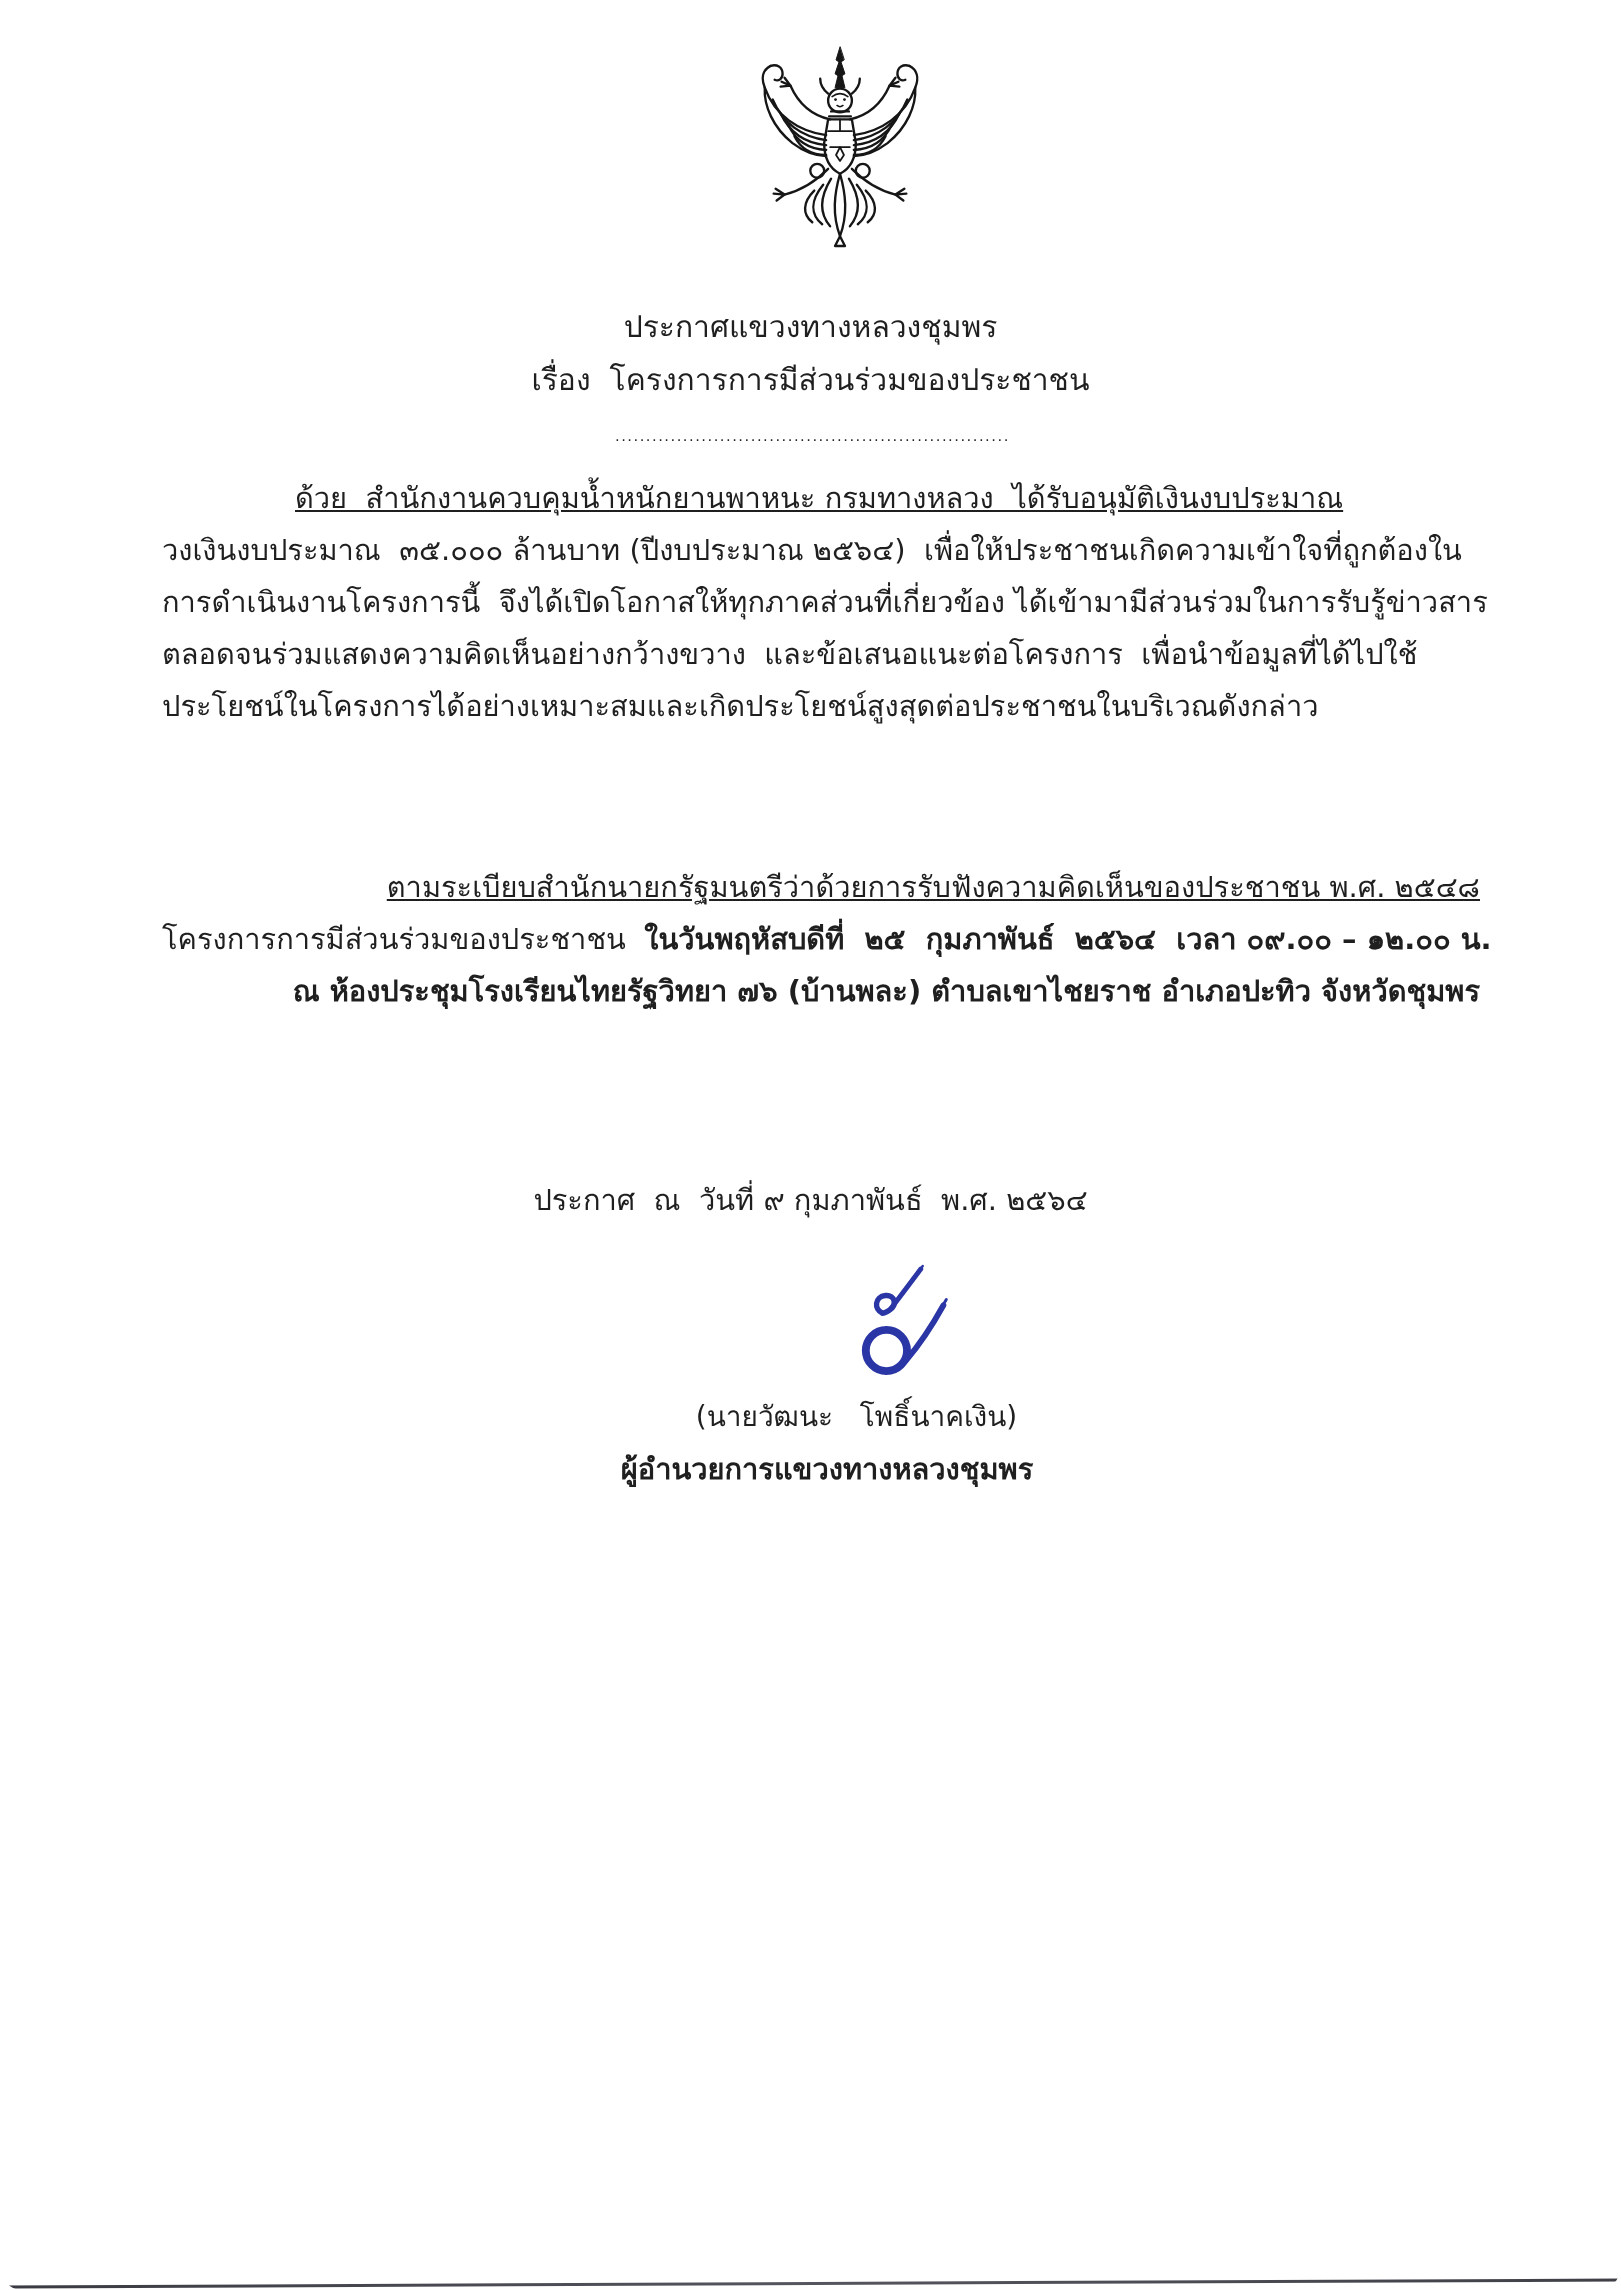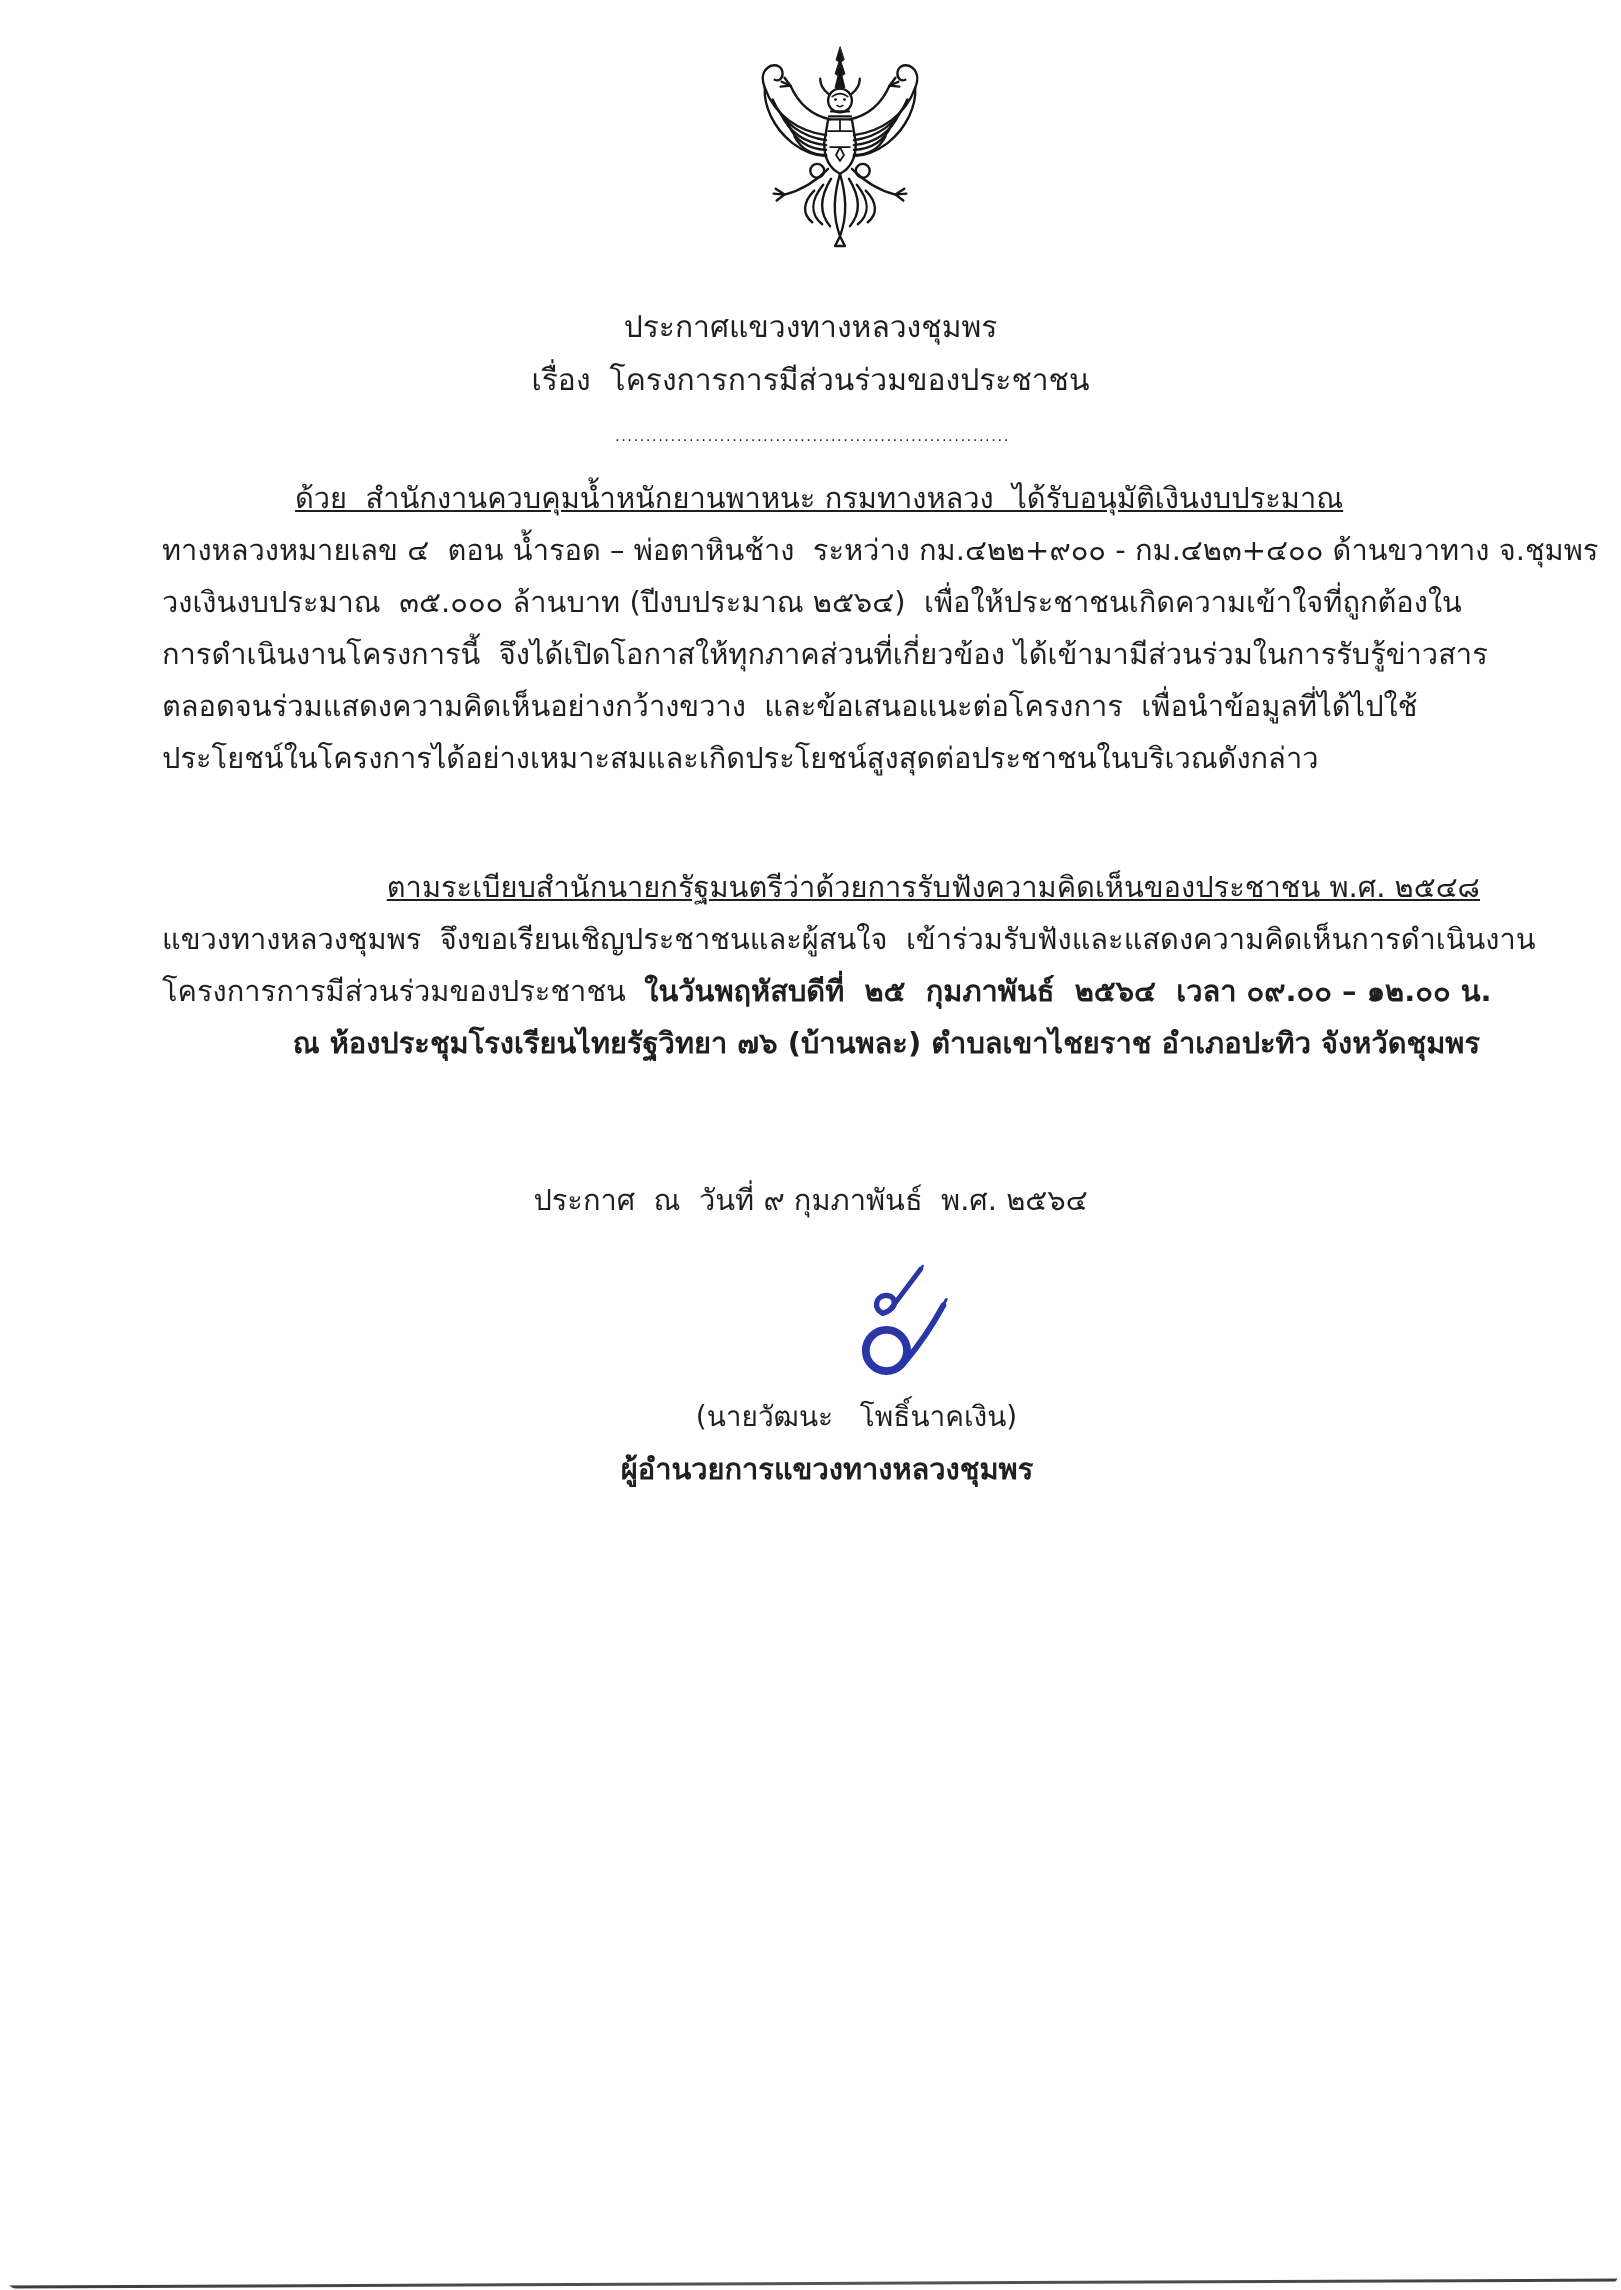--- a/index.html
+++ b/index.html
@@ -102,30 +102,28 @@
 
   <div class="title-block">
     <div class="title-line">ประกาศแขวงทางหลวงชุมพร</div>
     <div class="title-line">เรื่อง  โครงการการมีส่วนร่วมของประชาชน</div>
   </div>
 
   <div class="dotted-divider">..............................................................................................................</div>
 
   <div class="para p1">
     <div class="line indent">ด้วย  สำนักงานควบคุมน้ำหนักยานพาหนะ กรมทางหลวง  ได้รับอนุมัติเงินงบประมาณ</div>
-    <div class="line">ทางหลวงหมายเลข ๔  ตอน น้ำรอด – พ่อตาหินช้าง  ระหว่าง กม.๔๒๒+๙๐๐ - กม.๔๒๓+๔๐๐ ด้านขวาทาง จ.ชุมพร</div>
     <div class="line">วงเงินงบประมาณ  ๓๕.๐๐๐ ล้านบาท (ปีงบประมาณ ๒๕๖๔)  เพื่อให้ประชาชนเกิดความเข้าใจที่ถูกต้องใน</div>
     <div class="line">การดำเนินงานโครงการนี้  จึงได้เปิดโอกาสให้ทุกภาคส่วนที่เกี่ยวข้อง ได้เข้ามามีส่วนร่วมในการรับรู้ข่าวสาร</div>
     <div class="line">ตลอดจนร่วมแสดงความคิดเห็นอย่างกว้างขวาง  และข้อเสนอแนะต่อโครงการ  เพื่อนำข้อมูลที่ได้ไปใช้</div>
     <div class="line">ประโยชน์ในโครงการได้อย่างเหมาะสมและเกิดประโยชน์สูงสุดต่อประชาชนในบริเวณดังกล่าว</div>
   </div>
 
   <div class="para p2">
     <div class="line indent">ตามระเบียบสำนักนายกรัฐมนตรีว่าด้วยการรับฟังความคิดเห็นของประชาชน พ.ศ. ๒๕๔๘</div>
-    <div class="line">แขวงทางหลวงชุมพร  จึงขอเรียนเชิญประชาชนและผู้สนใจ  เข้าร่วมรับฟังและแสดงความคิดเห็นการดำเนินงาน</div>
     <div class="line"><span>โครงการการมีส่วนร่วมของประชาชน  </span><span class="bold">ในวันพฤหัสบดีที่  ๒๕  กุมภาพันธ์  ๒๕๖๔  เวลา ๐๙.๐๐ – ๑๒.๐๐ น.</span></div>
     <div class="line bold">ณ ห้องประชุมโรงเรียนไทยรัฐวิทยา ๗๖ (บ้านพละ) ตำบลเขาไชยราช อำเภอปะทิว จังหวัดชุมพร</div>
   </div>
 
   <div class="date-line">ประกาศ  ณ  วันที่ ๙ กุมภาพันธ์  พ.ศ. ๒๕๖๔</div>
 
   <svg class="signature-svg" viewBox="0 0 110 122" xmlns="http://www.w3.org/2000/svg">
     <g fill="none" stroke="#2b36a6" stroke-linecap="round" stroke-linejoin="round">
       <circle cx="32" cy="88" r="21" stroke-width="8"></circle>
       <path d="M28,50 C19,46 20,33 31,32 C41,31 43,42 35,47 C32,49 29,50 28,50" stroke-width="5.5"></path>

